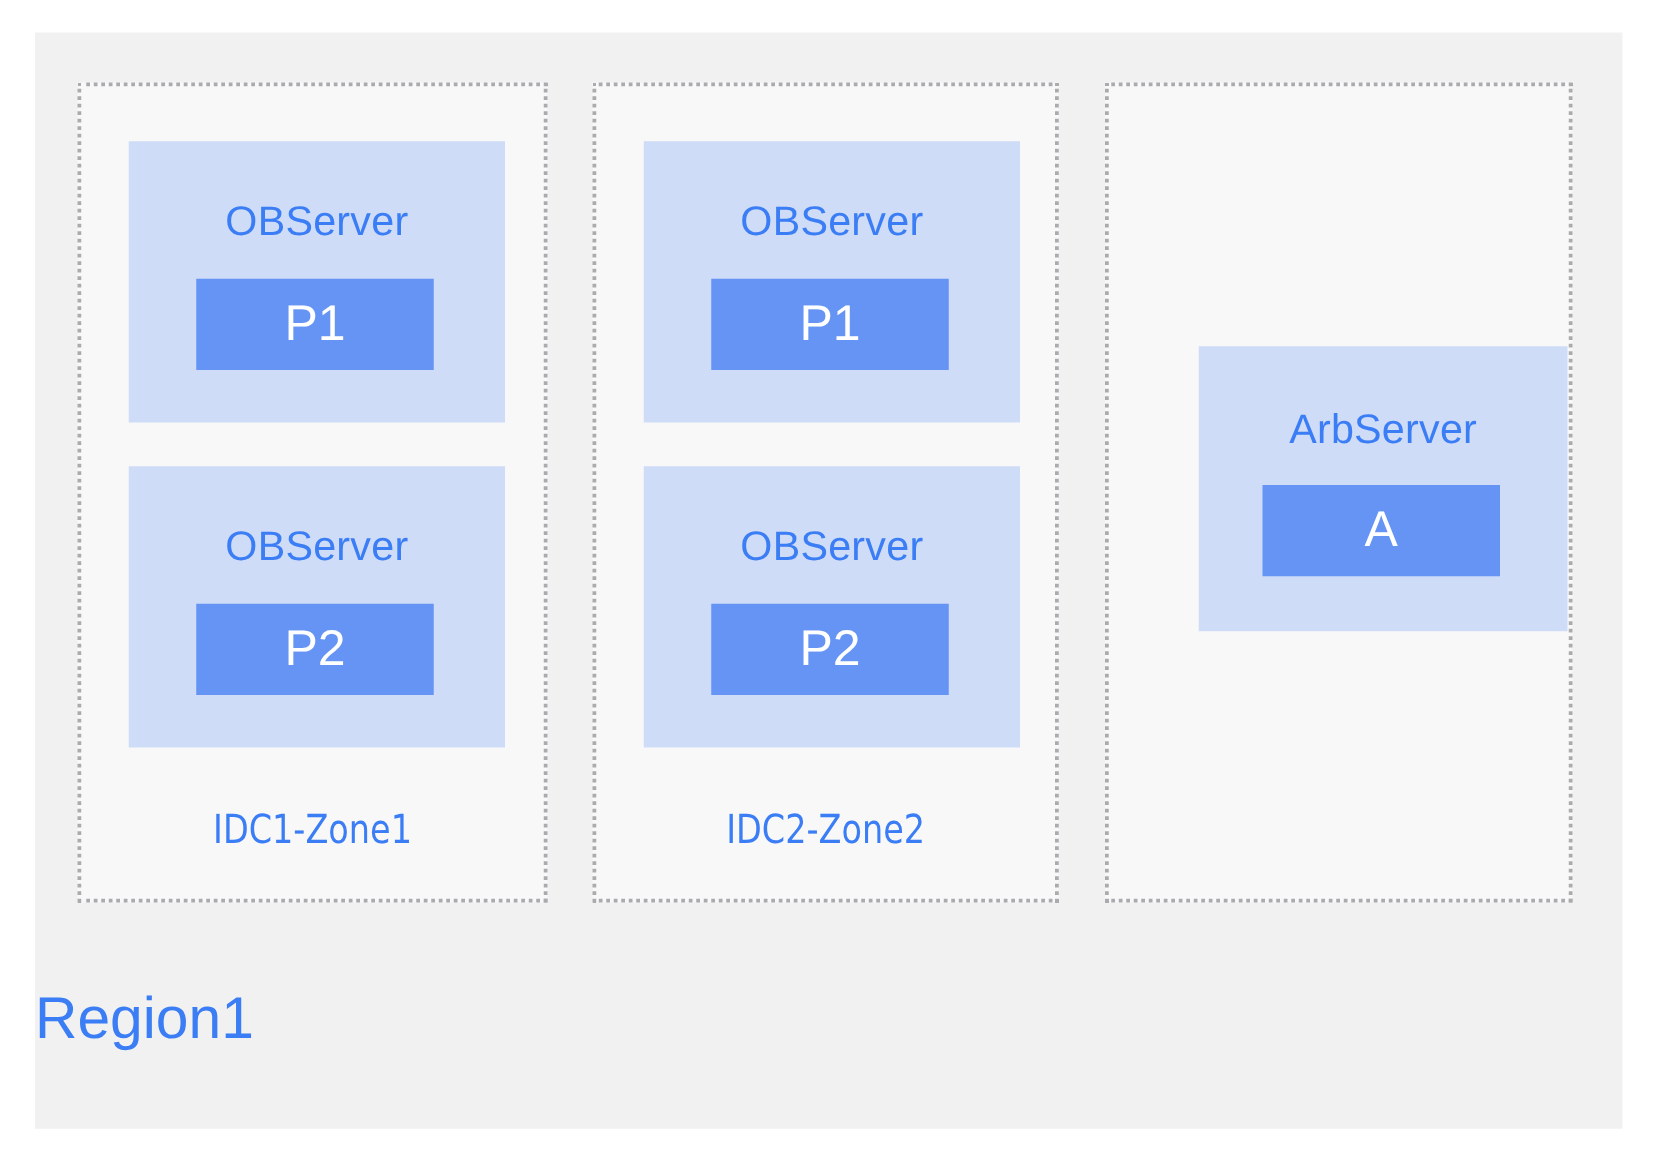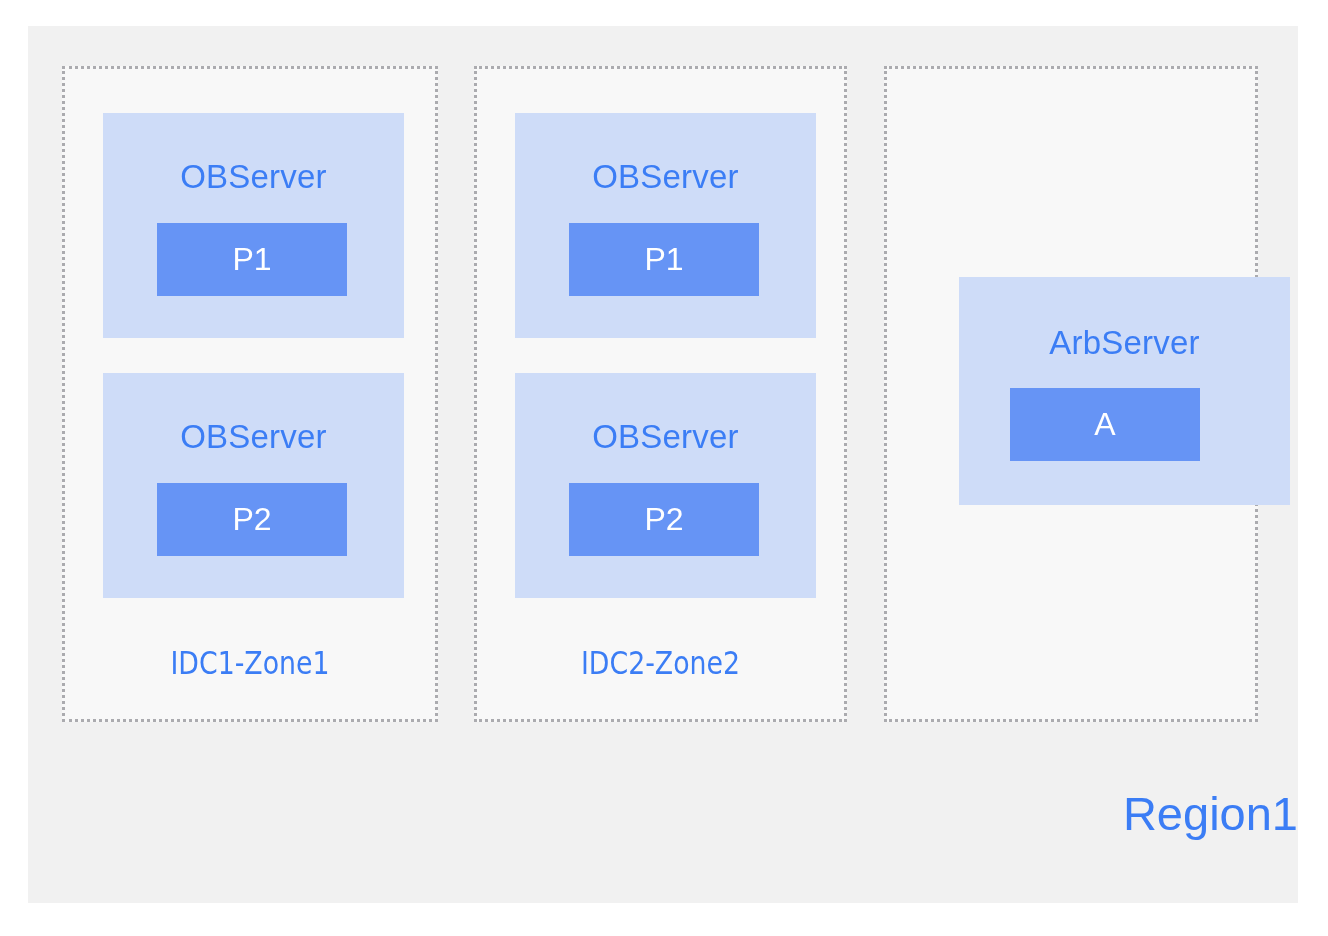--- a/index.html
+++ b/index.html
@@ -56,21 +56,21 @@
   .zone-idc1 .server-card,
   .zone-idc2 .server-card { left: 38px; }
   .zone-idc1 .server-card.card-top,
   .zone-idc2 .server-card.card-top { top: 44px; }     
   .zone-idc1 .server-card.card-bottom,
   .zone-idc2 .server-card.card-bottom { top: 304px; } 
 
   .zone-idc3 .server-card {
     left: 72px;            
     top: 208px;            
-    width: 331px;
+    width: 295px;
     height: 228px;
   }
 
   .server-title {
     position: absolute;
     top: 46px;
     left: 0;
     right: 0;
     text-align: center;
     font-size: 33px;
@@ -87,21 +87,21 @@
 
   
   .chip {
     position: absolute;
     left: 54px;            
     top: 110px;            
     width: 190px;
     height: 73px;
     background: #6694F5;
     color: #FFFFFF;
-    font-size: 32px;
+    font-size: 40px;
     line-height: 73px;
     text-align: center;
     box-sizing: border-box;
     white-space: nowrap;
   }
   .zone-idc3 .chip {
     left: 51px;            
     top: 111px;            
     width: 190px;
     height: 73px;
@@ -124,21 +124,21 @@
     font-family: "Liberation Sans Narrow", "DejaVu Sans Condensed", "Liberation Sans", sans-serif;
     transform: scaleX(0.93);
   }
 
   
   .region-title {
     position: absolute;
     left: 0;
     right: 0;
     top: 760px;            
-    text-align: right;
+    text-align: left;
     font-size: 47px;
     line-height: 56px;
     color: #3B7DF5;
     font-weight: 400;
     white-space: nowrap;
   }
 </style>
 </head>
 <body>
 

